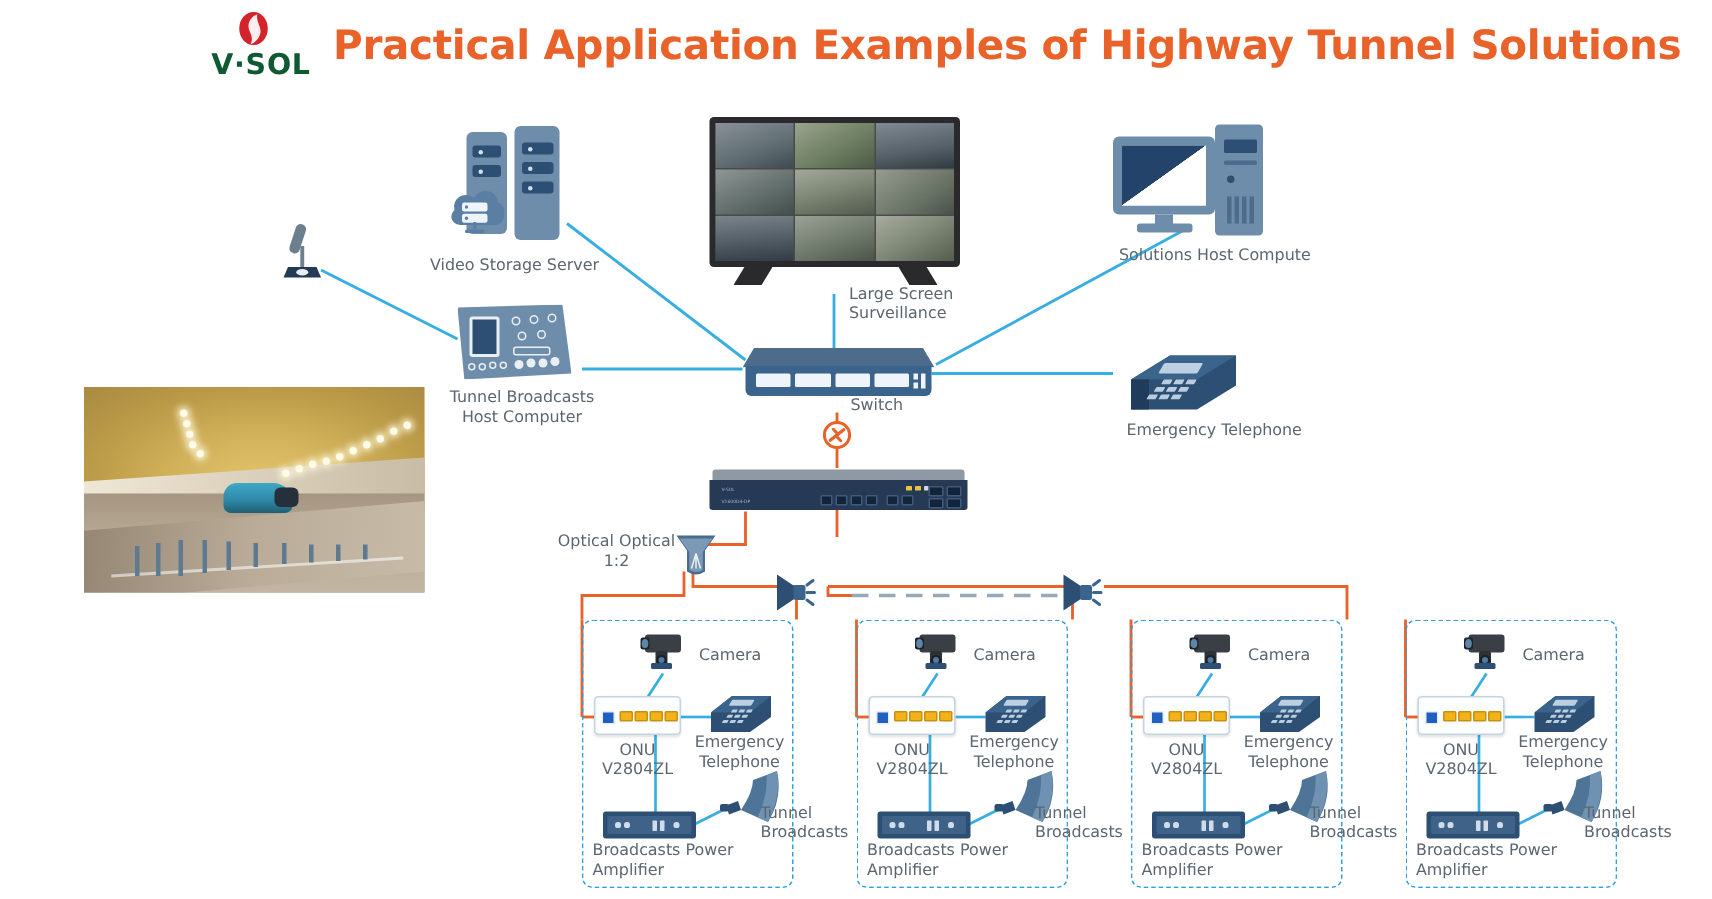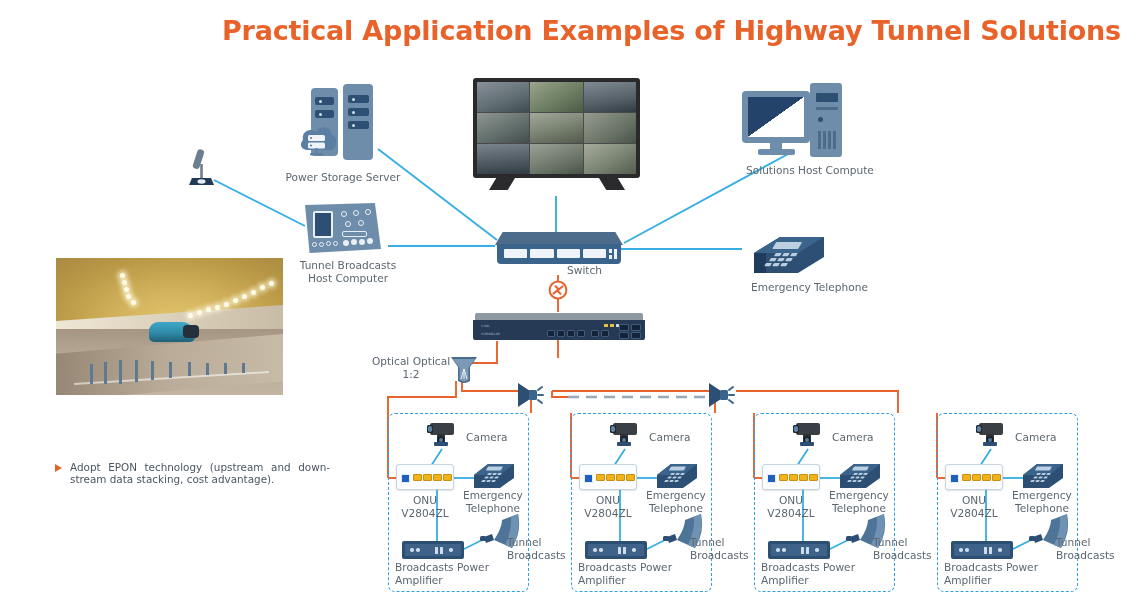--- a/index.html
+++ b/index.html
@@ -154,28 +154,33 @@
   .amp-face b{position:absolute;background:#cfdcea;border-radius:.5px;}
 
   
   .meg{position:absolute;}
 </style>
 </head>
 <body>
 
 <div id="stage">
 
+  <div class="logo">
+    <div class="logo-mark">
+      <svg viewBox="0 0 26 26" width="26" height="26">
+        <ellipse cx="13" cy="13" rx="9.5" ry="11" fill="#d4232a"></ellipse>
+        <path d="M15.5 3.5 C10 6 8.5 11 10.5 15 C12 18 12.5 21 11 23.5 C16.5 21.5 19 16 17 11.5 C15.8 8.6 15 6 15.5 3.5 Z" fill="#ffffff" opacity=".92"></path>
+      </svg>
+    </div>
+    <div class="logo-text">V·SOL</div>
+  </div>
 
   <div class="page-title">Practical Application Examples of Highway Tunnel Solutions</div>
 
   <div class="bullets">
-    <div class="bullet">
-      <span class="tri"></span>
-      <p>Adopt EPON technology (upstream and down-stream data stacking, cost advantage).</p>
-    </div>
   </div>
 
   <div class="tunnel-photo">
     <div class="tp-sky"></div>
     <div class="tp-wall"></div>
     <div class="tp-road"></div>
     <div class="tp-lane"></div>
     <div class="tp-car"></div>
     <div class="tp-lights">
       <i style="left:58%;top:40%"></i>
@@ -303,21 +308,21 @@
       <svg style="position:absolute;left:0;top:34px;" width="40" height="42" viewBox="0 0 40 42">
         <path d="M9 32 C2 32 0 26 4 22 C2 14 11 9 17 14 C21 6 33 9 33 17 C39 18 39 31 32 32 Z" fill="#5b7fa3"></path>
         <rect x="9" y="17" width="17" height="6" rx="1.5" fill="#eef4f9"></rect>
         <rect x="9" y="24.5" width="17" height="6" rx="1.5" fill="#eef4f9"></rect>
         <circle cx="12" cy="20" r="1.1" fill="#5b7fa3"></circle>
         <circle cx="12" cy="27.5" r="1.1" fill="#5b7fa3"></circle>
         <rect x="16.5" y="30" width="2" height="5" fill="#5b7fa3"></rect>
         <rect x="11" y="35" width="13" height="2.4" rx="1" fill="#5b7fa3"></rect>
       </svg>
     </div>
-    <div class="lbl c" style="left:283px;top:171px;width:120px;">Power Storage Server</div>
+    <div class="lbl c" style="left:283px;top:171px;width:120px;">Video Storage Server</div>
 
     <div class="ic" style="left:305px;top:203px;width:78px;height:55px;">
       <div class="hostbox" style="left:0;top:0;width:76px;height:50px;
            clip-path:polygon(0 4%,92% 0,100% 92%,6% 100%);"></div>
       <div class="scr" style="left:8px;top:8px;width:20px;height:27px;position:absolute;
            background:#2d4f73;border:2px solid #e9eff5;border-radius:2px;"></div>
       <div class="knb" style="left:36px;top:8px;width:6px;height:6px;position:absolute;border:1.6px solid #e9eff5;border-radius:50%;"></div>
       <div class="knb" style="left:48px;top:7px;width:6px;height:6px;position:absolute;border:1.6px solid #e9eff5;border-radius:50%;"></div>
       <div class="knb" style="left:60px;top:6px;width:6px;height:6px;position:absolute;border:1.6px solid #e9eff5;border-radius:50%;"></div>
       <div class="knb" style="left:40px;top:18px;width:6px;height:6px;position:absolute;border:1.6px solid #e9eff5;border-radius:50%;"></div>
@@ -347,20 +352,22 @@
           <div class="tv-cell" style="background:linear-gradient(175deg,#7c848b,#515c64 55%,#323b43)"></div>
           <div class="tv-cell" style="background:linear-gradient(160deg,#9ba196,#707a6c 55%,#4a5348)"></div>
           <div class="tv-cell" style="background:linear-gradient(150deg,#a6ac9e,#7b8472 55%,#545d4e)"></div>
         </div>
       </div>
       <div class="tv-foot" style="left:16px;top:100px;width:26px;height:12px;
            clip-path:polygon(28% 0,100% 0,72% 100%,0 100%);"></div>
       <div class="tv-foot" style="left:126px;top:100px;width:26px;height:12px;
            clip-path:polygon(0 0,72% 0,100% 100%,28% 100%);"></div>
     </div>
+    <div class="lbl" style="left:566px;top:190px;width:110px;">Large Screen
+Surveillance</div>
 
     <div class="ic" style="left:742px;top:83px;width:104px;height:78px;">
       <div class="pc-mon" style="left:0;top:8px;width:68px;height:52px;"></div>
       <div class="pc-scr" style="left:6px;top:14px;width:56px;height:40px;"></div>
       <div class="pc-neck" style="left:28px;top:60px;width:12px;height:7px;"></div>
       <div class="pc-base" style="left:16px;top:66px;width:37px;height:6px;"></div>
       <div class="pc-tower" style="left:68px;top:0px;width:32px;height:74px;">
         <div class="bar" style="left:6px;top:10px;width:22px;height:9px;"></div>
         <div class="bar" style="left:6px;top:24px;width:22px;height:3px;background:#4d6b8a;"></div>
         <div style="position:absolute;left:8px;top:34px;width:5px;height:5px;border-radius:50%;background:#2d4f73;"></div>

